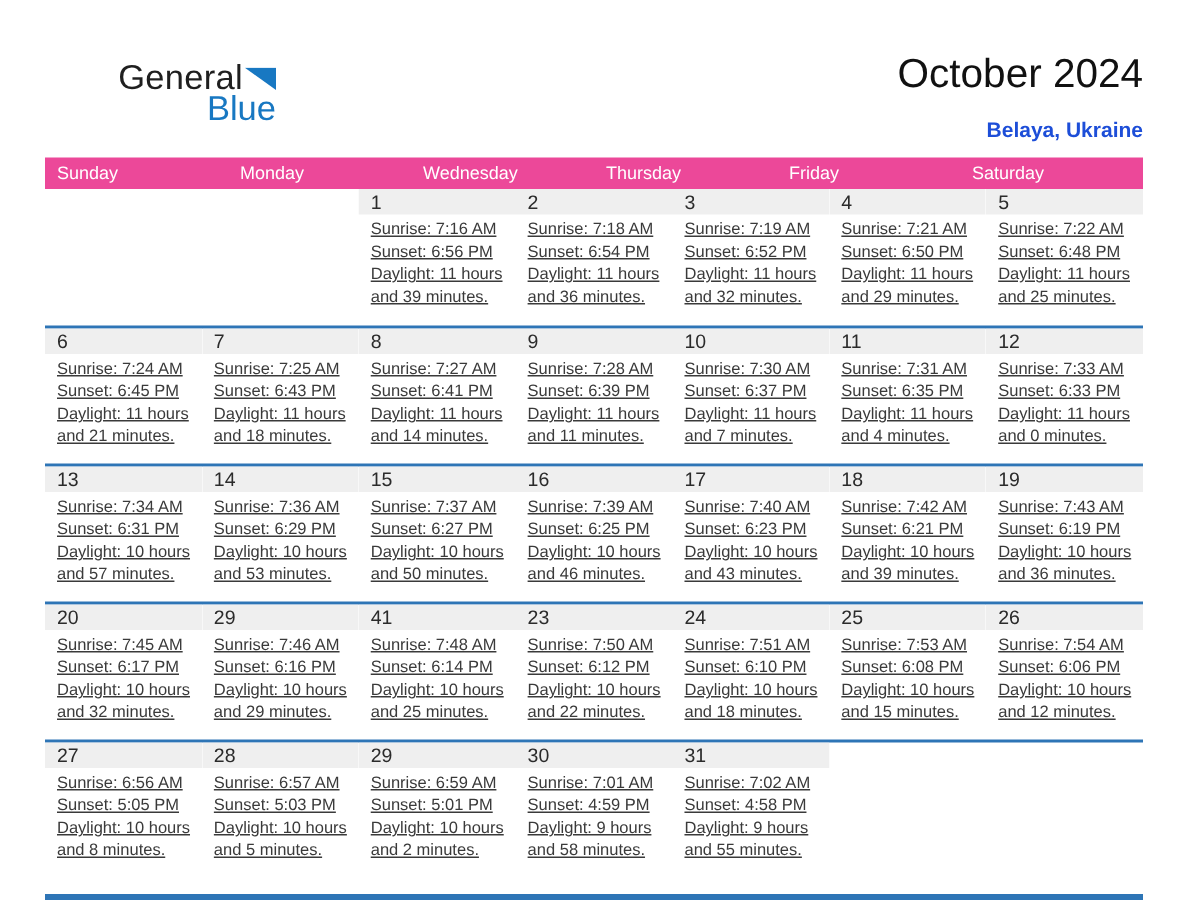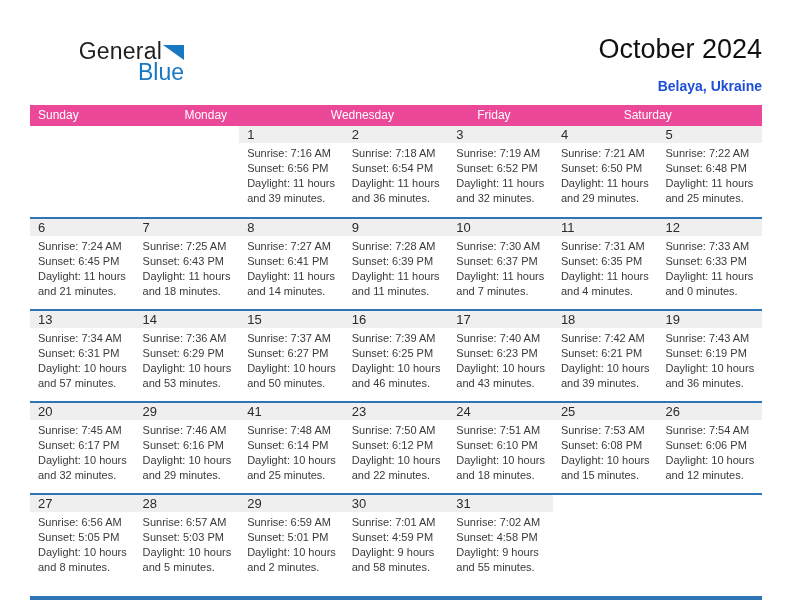--- a/index.html
+++ b/index.html
@@ -41,21 +41,21 @@
   .week { display:flex; height:92px; border-top:2px solid #2E75B6; }
   .week:first-child { border-top:none; height:91px; }
   .cell { flex:1; overflow:hidden; }
   .numband {
     height:17px; line-height:17px; font-size:13px;
     padding-left:8px; color:#2b2b2b; background:#efefef;
   }
   .cell.empty .numband { background:transparent; }
   .details {
     padding:3px 4px 0 8px;
-    font-size:11px; line-height:15px; color:#3a3a3a;
+    font-size:11px; line-height:15px; color:#3a3a3a;text-decoration:underline;
   }
   .footer-bar {
     position:absolute; left:30px; top:596px; width:732px; height:4px;
     background:#2E75B6;
   }
 </style>
 </head>
 <body>
 
 <div class="logo">
@@ -66,20 +66,21 @@
 </div>
 
 <div class="month-title">October 2024</div>
 <div class="location-subtitle">Belaya, Ukraine</div>
 
 <div class="calendar">
   <div class="cal-header">
     <div class="dh">Sunday</div>
     <div class="dh">Monday</div>
     <div class="dh">Wednesday</div>
+    <div class="dh">Thursday</div>
     <div class="dh">Friday</div>
     <div class="dh">Saturday</div>
   </div>
   <div>
       <div class="week">
         <div class="cell empty">
           <div class="numband"></div>
         </div>
         <div class="cell empty">
           <div class="numband"></div>

